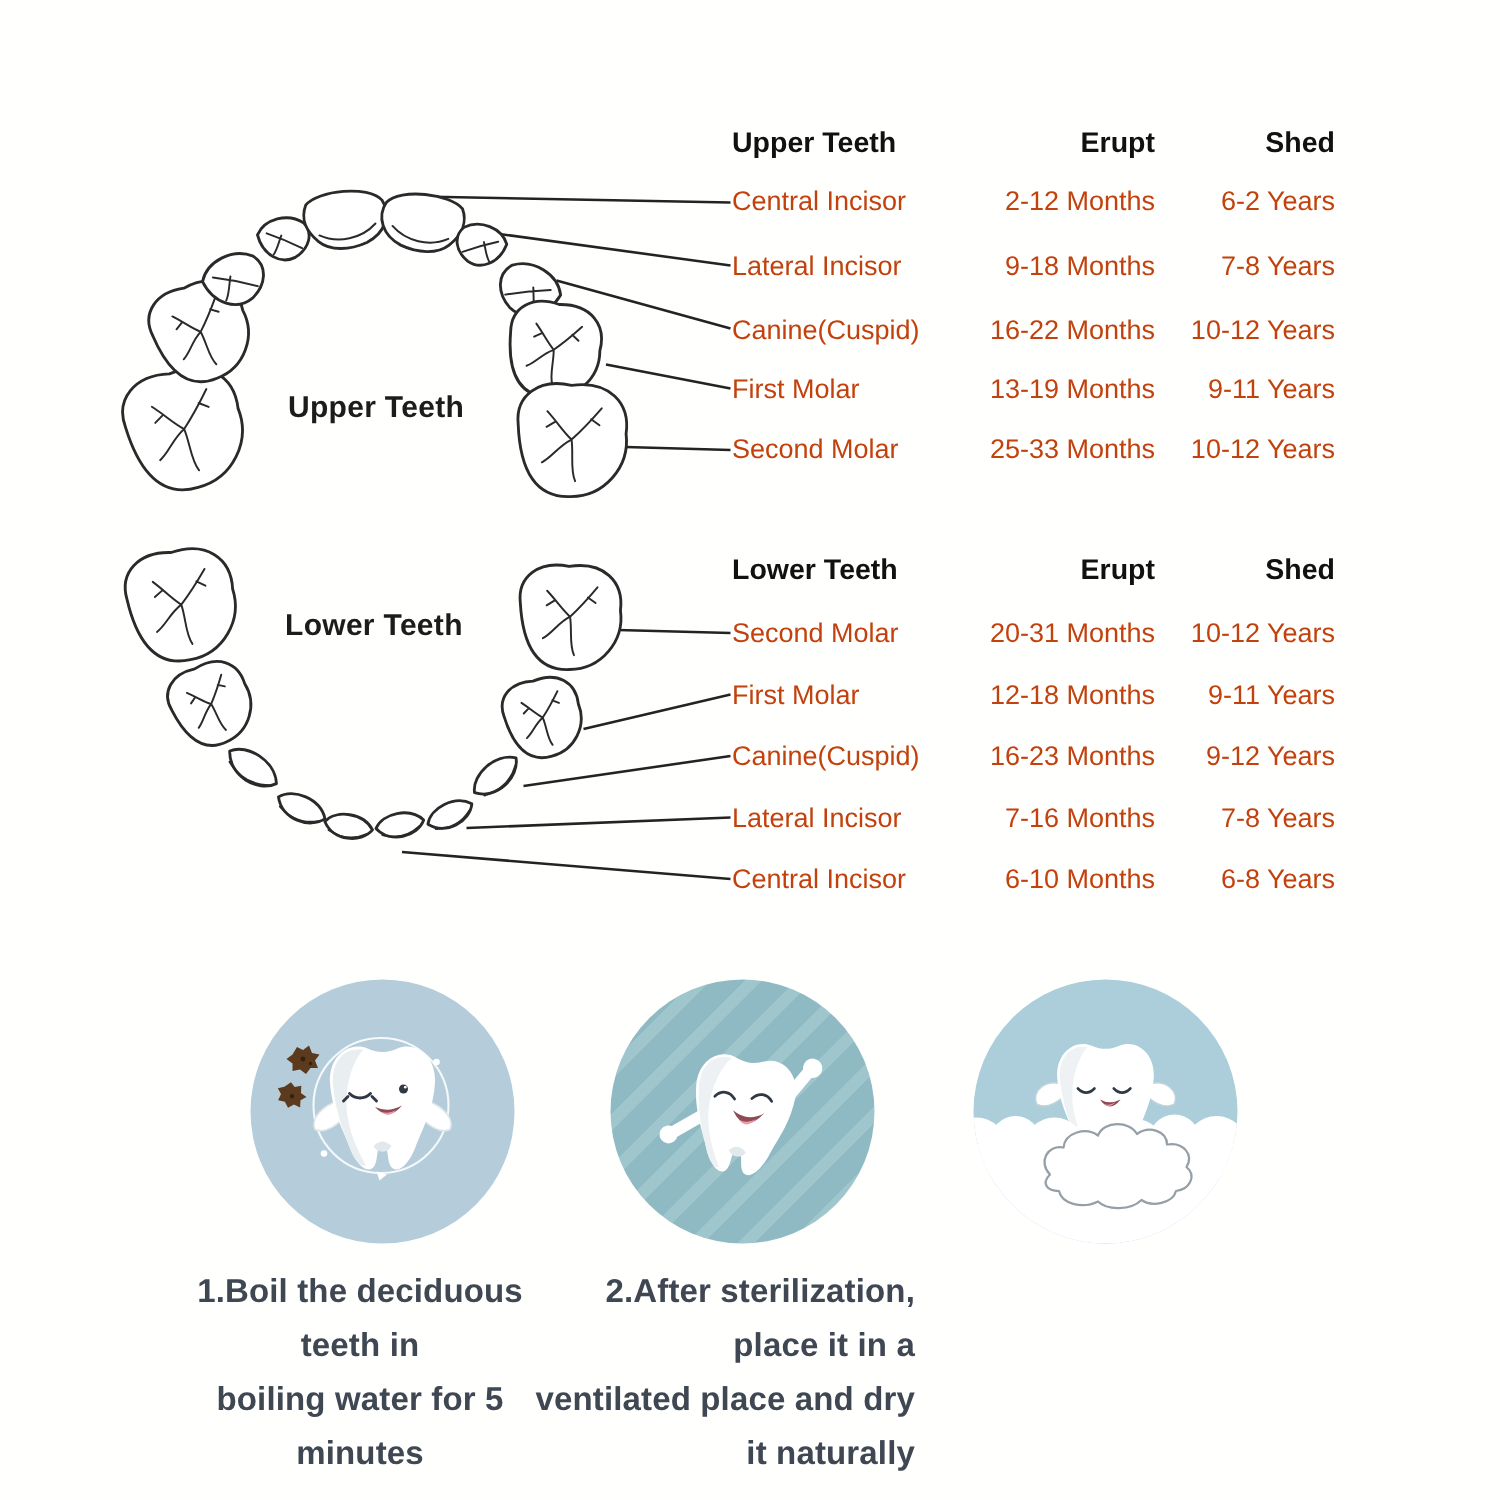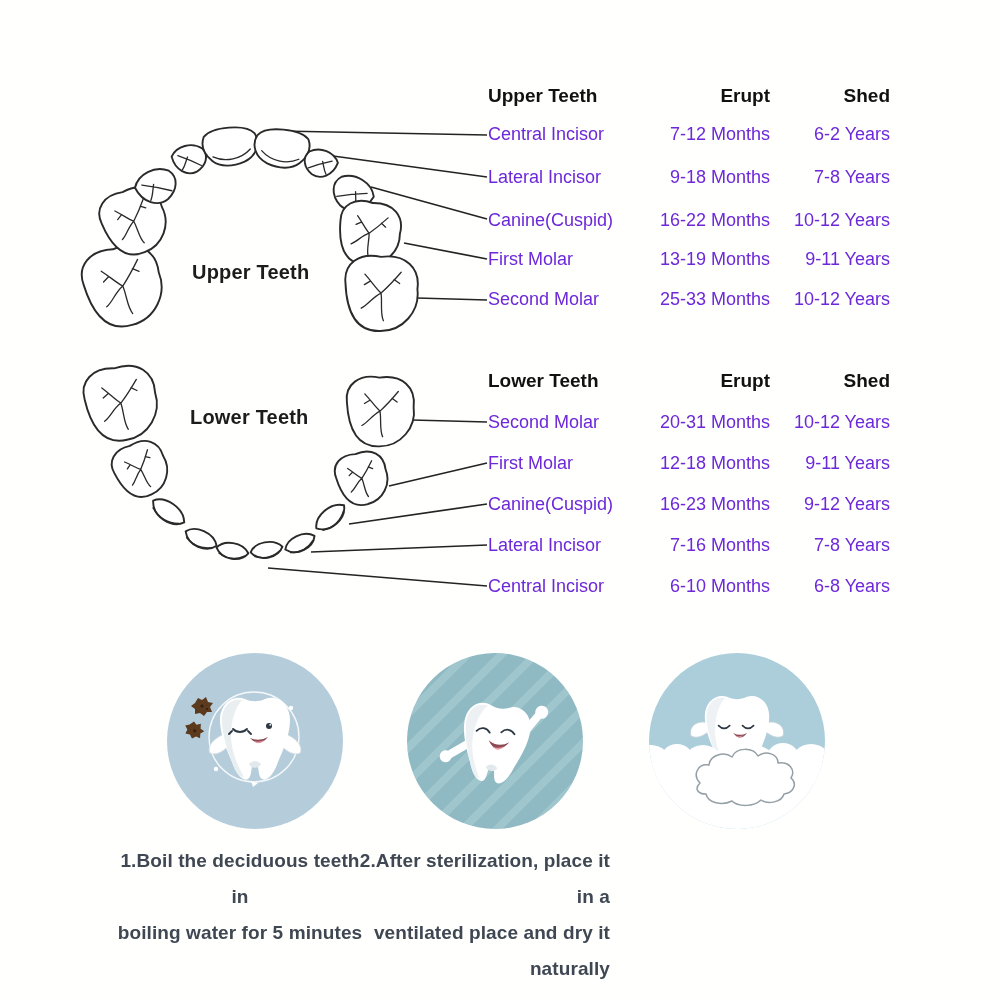--- a/index.html
+++ b/index.html
@@ -3,28 +3,28 @@
 <meta charset="utf-8">
 <style>
   html,body { margin:0; padding:0; }
   .canvas {
     position:relative; width:1000px; height:1000px;
     background:#fffffe; overflow:hidden;
     font-family:"Liberation Sans", sans-serif; color:#141414;
   }
   .arch-svg { position:absolute; }
   .arch-label { position:absolute; font-weight:bold; font-size:20px; color:#1c1c1c; letter-spacing:.2px; }
-  .trow { position:absolute; left:488px; width:402px; height:22px; display:flex; align-items:center; font-size:18px; color:#6d28d9; }
+  .trow { position:absolute; left:488px; width:402px; height:22px; display:flex; align-items:center; font-size:18px; color:#c2410c; }
   .trow .c1 { width:150px; text-align:left; }
   .trow .c2 { width:132px; text-align:right; }
   .trow .c3 { width:120px; text-align:right; }
   .thead { font-weight:bold; font-size:19px; color:#111; }
   .step-circle { position:absolute; width:176px; height:176px; border-radius:50%; overflow:hidden; }
   .step-circle svg { display:block; width:176px; height:176px; }
-  .caption { position:absolute; top:843px; text-align:center; font-size:19px; font-weight:600; color:#3f4753; line-height:36px; letter-spacing:.1px; }
+  .caption { position:absolute; top:843px; text-align:center; font-size:22px; font-weight:600; color:#3f4753; line-height:36px; letter-spacing:.1px; }
   
   use.o  { fill:#ffffff; stroke:#2a2a2a; stroke-width:1.9; stroke-linejoin:round; stroke-linecap:round; }
   use.dl { fill:none;    stroke:#2a2a2a; stroke-width:1.3; stroke-linejoin:round; stroke-linecap:round; }
   .leaders line { stroke:#232323; stroke-width:1.7; }
   .face { stroke:#2e3944; stroke-width:1.9; fill:none; stroke-linecap:round; }
   .defs-holder { position:absolute; width:0; height:0; overflow:hidden; }
 </style>
 </head>
 <body>
 
@@ -98,21 +98,21 @@
   </svg>
   <div class="arch-label" style="left:192px; top:261px;">Upper Teeth</div>
 
   <div class="trow thead" style="top:85px;">
     <span class="c1">Upper Teeth</span>
     <span class="c2">Erupt</span>
     <span class="c3">Shed</span>
   </div>
   <div class="trow" style="top:123px;">
     <span class="c1">Central Incisor</span>
-    <span class="c2">7-12 Months</span>
+    <span class="c2">2-12 Months</span>
     <span class="c3">6-2 Years</span>
   </div>
   <div class="trow" style="top:166px;">
     <span class="c1">Lateral Incisor</span>
     <span class="c2">9-18 Months</span>
     <span class="c3">7-8 Years</span>
   </div>
   <div class="trow" style="top:209px;">
     <span class="c1">Canine(Cuspid)</span>
     <span class="c2">16-22 Months</span>

